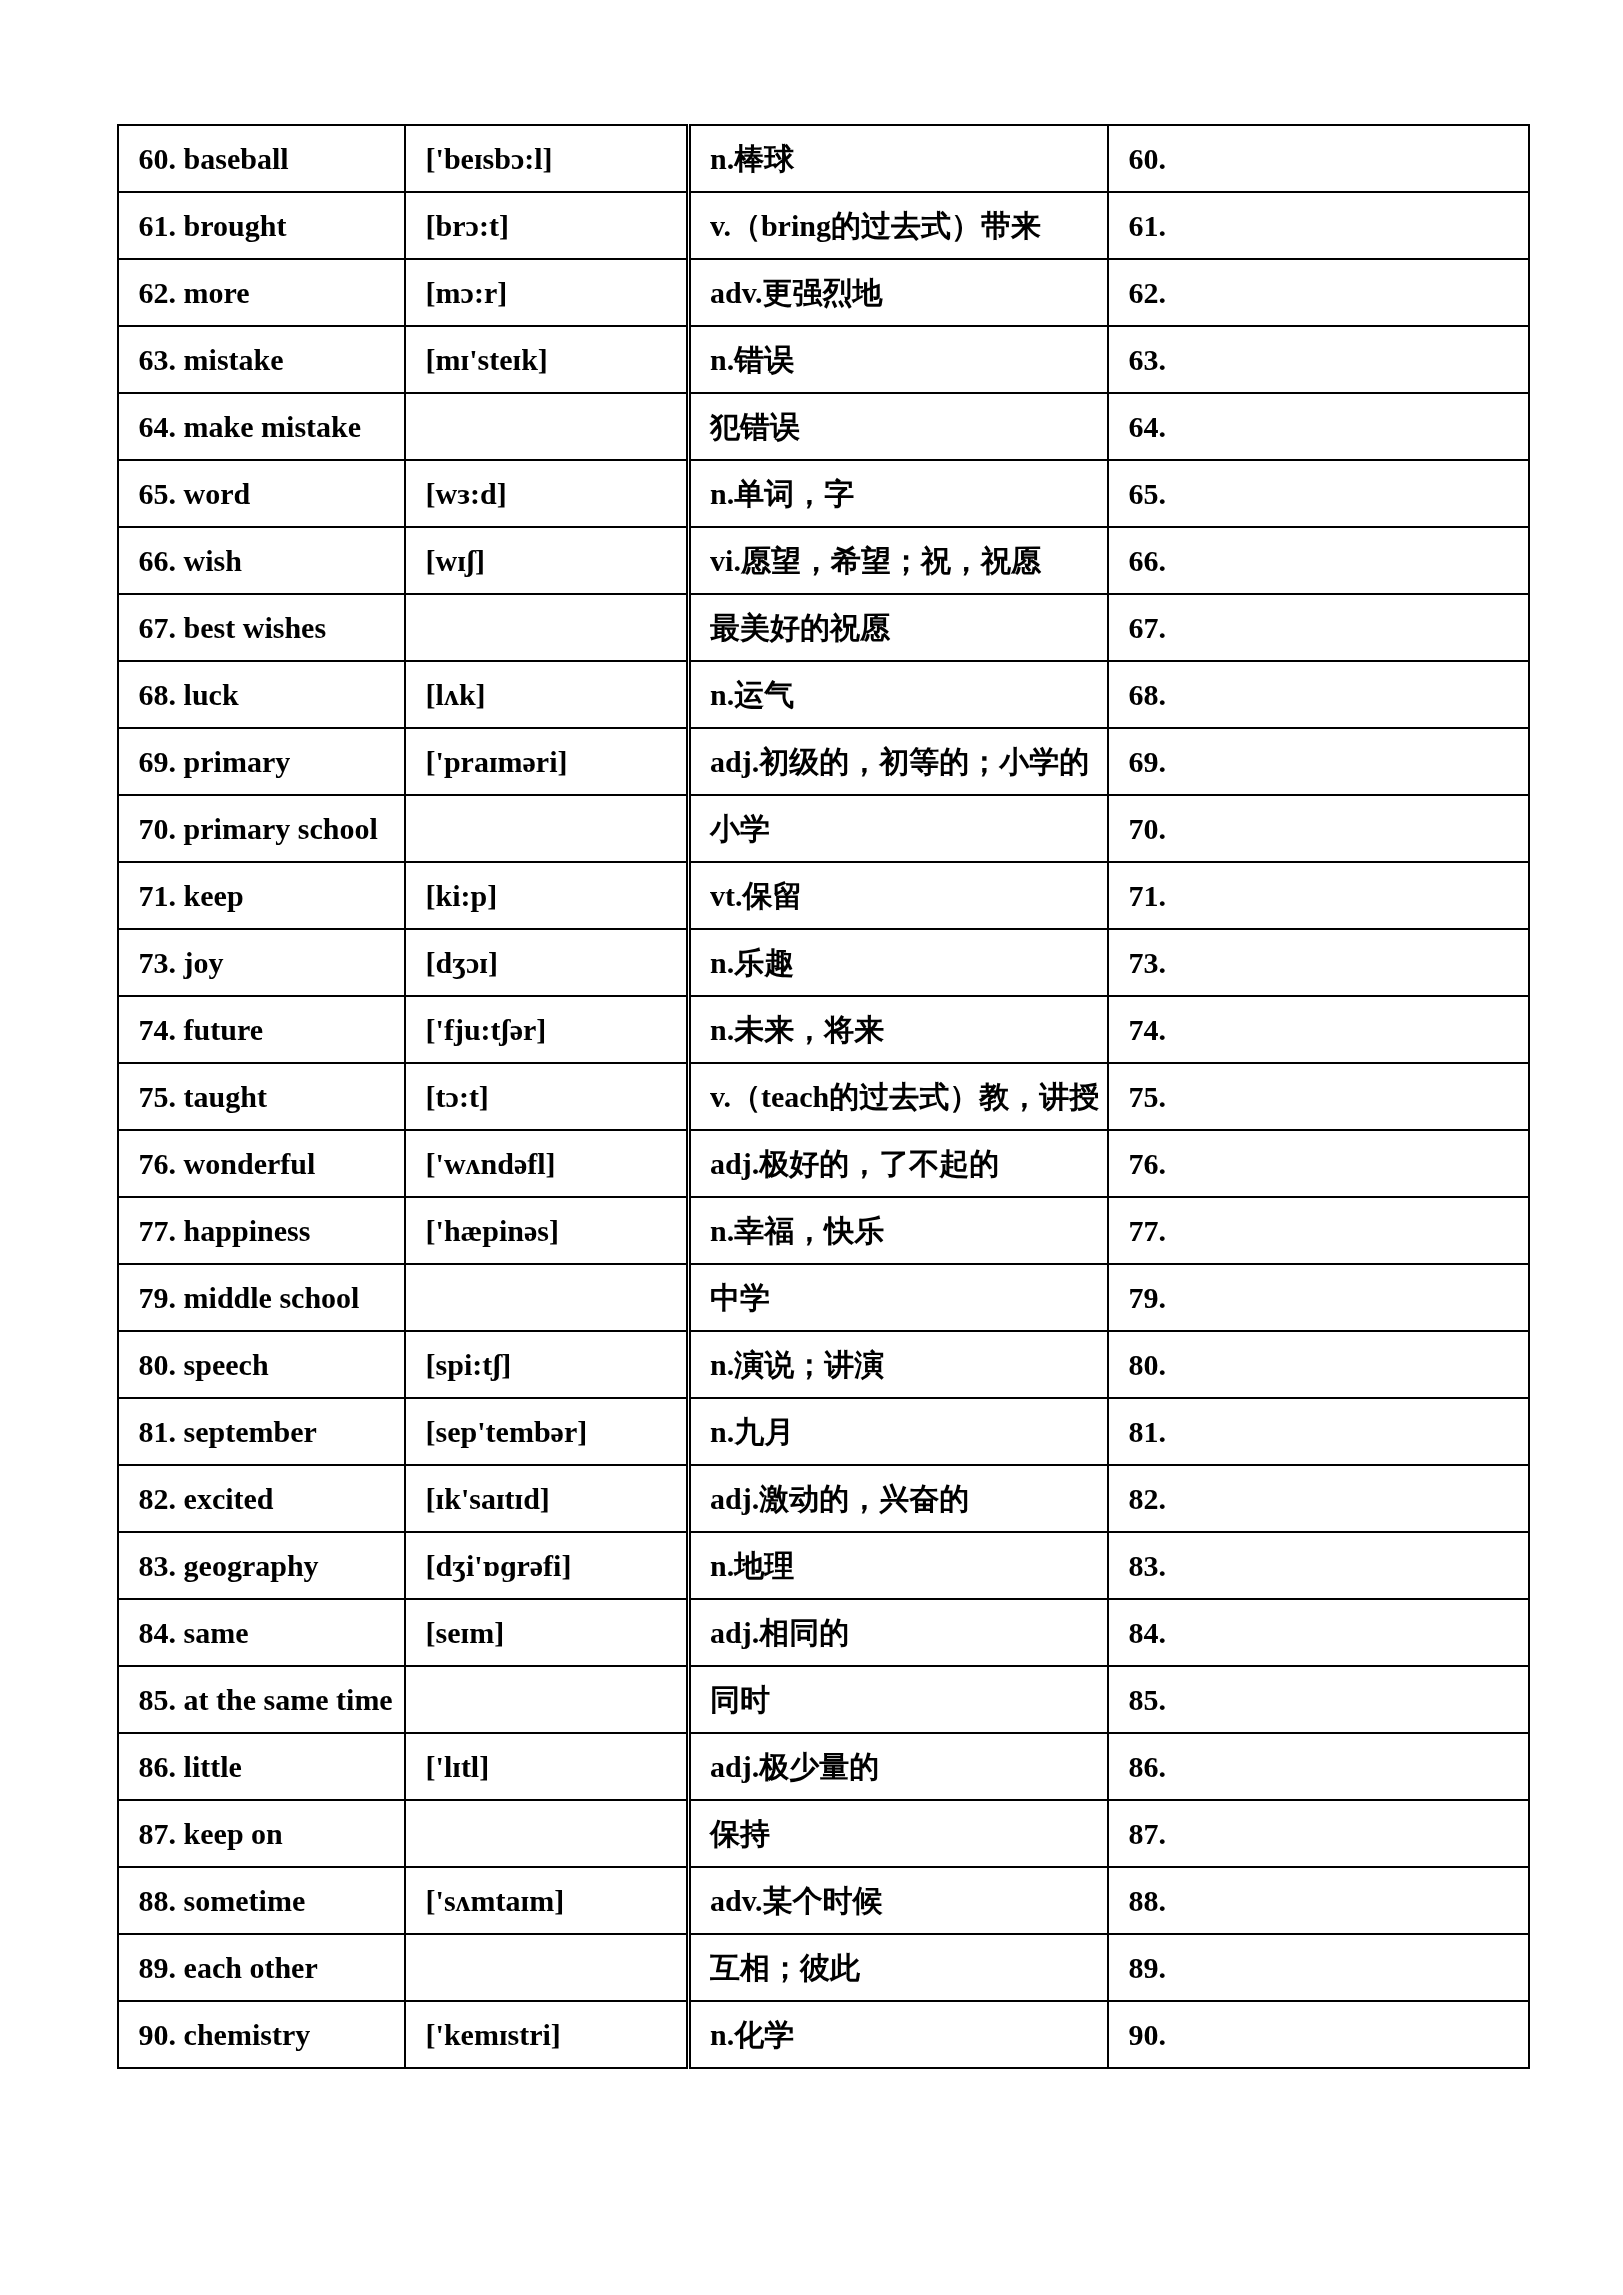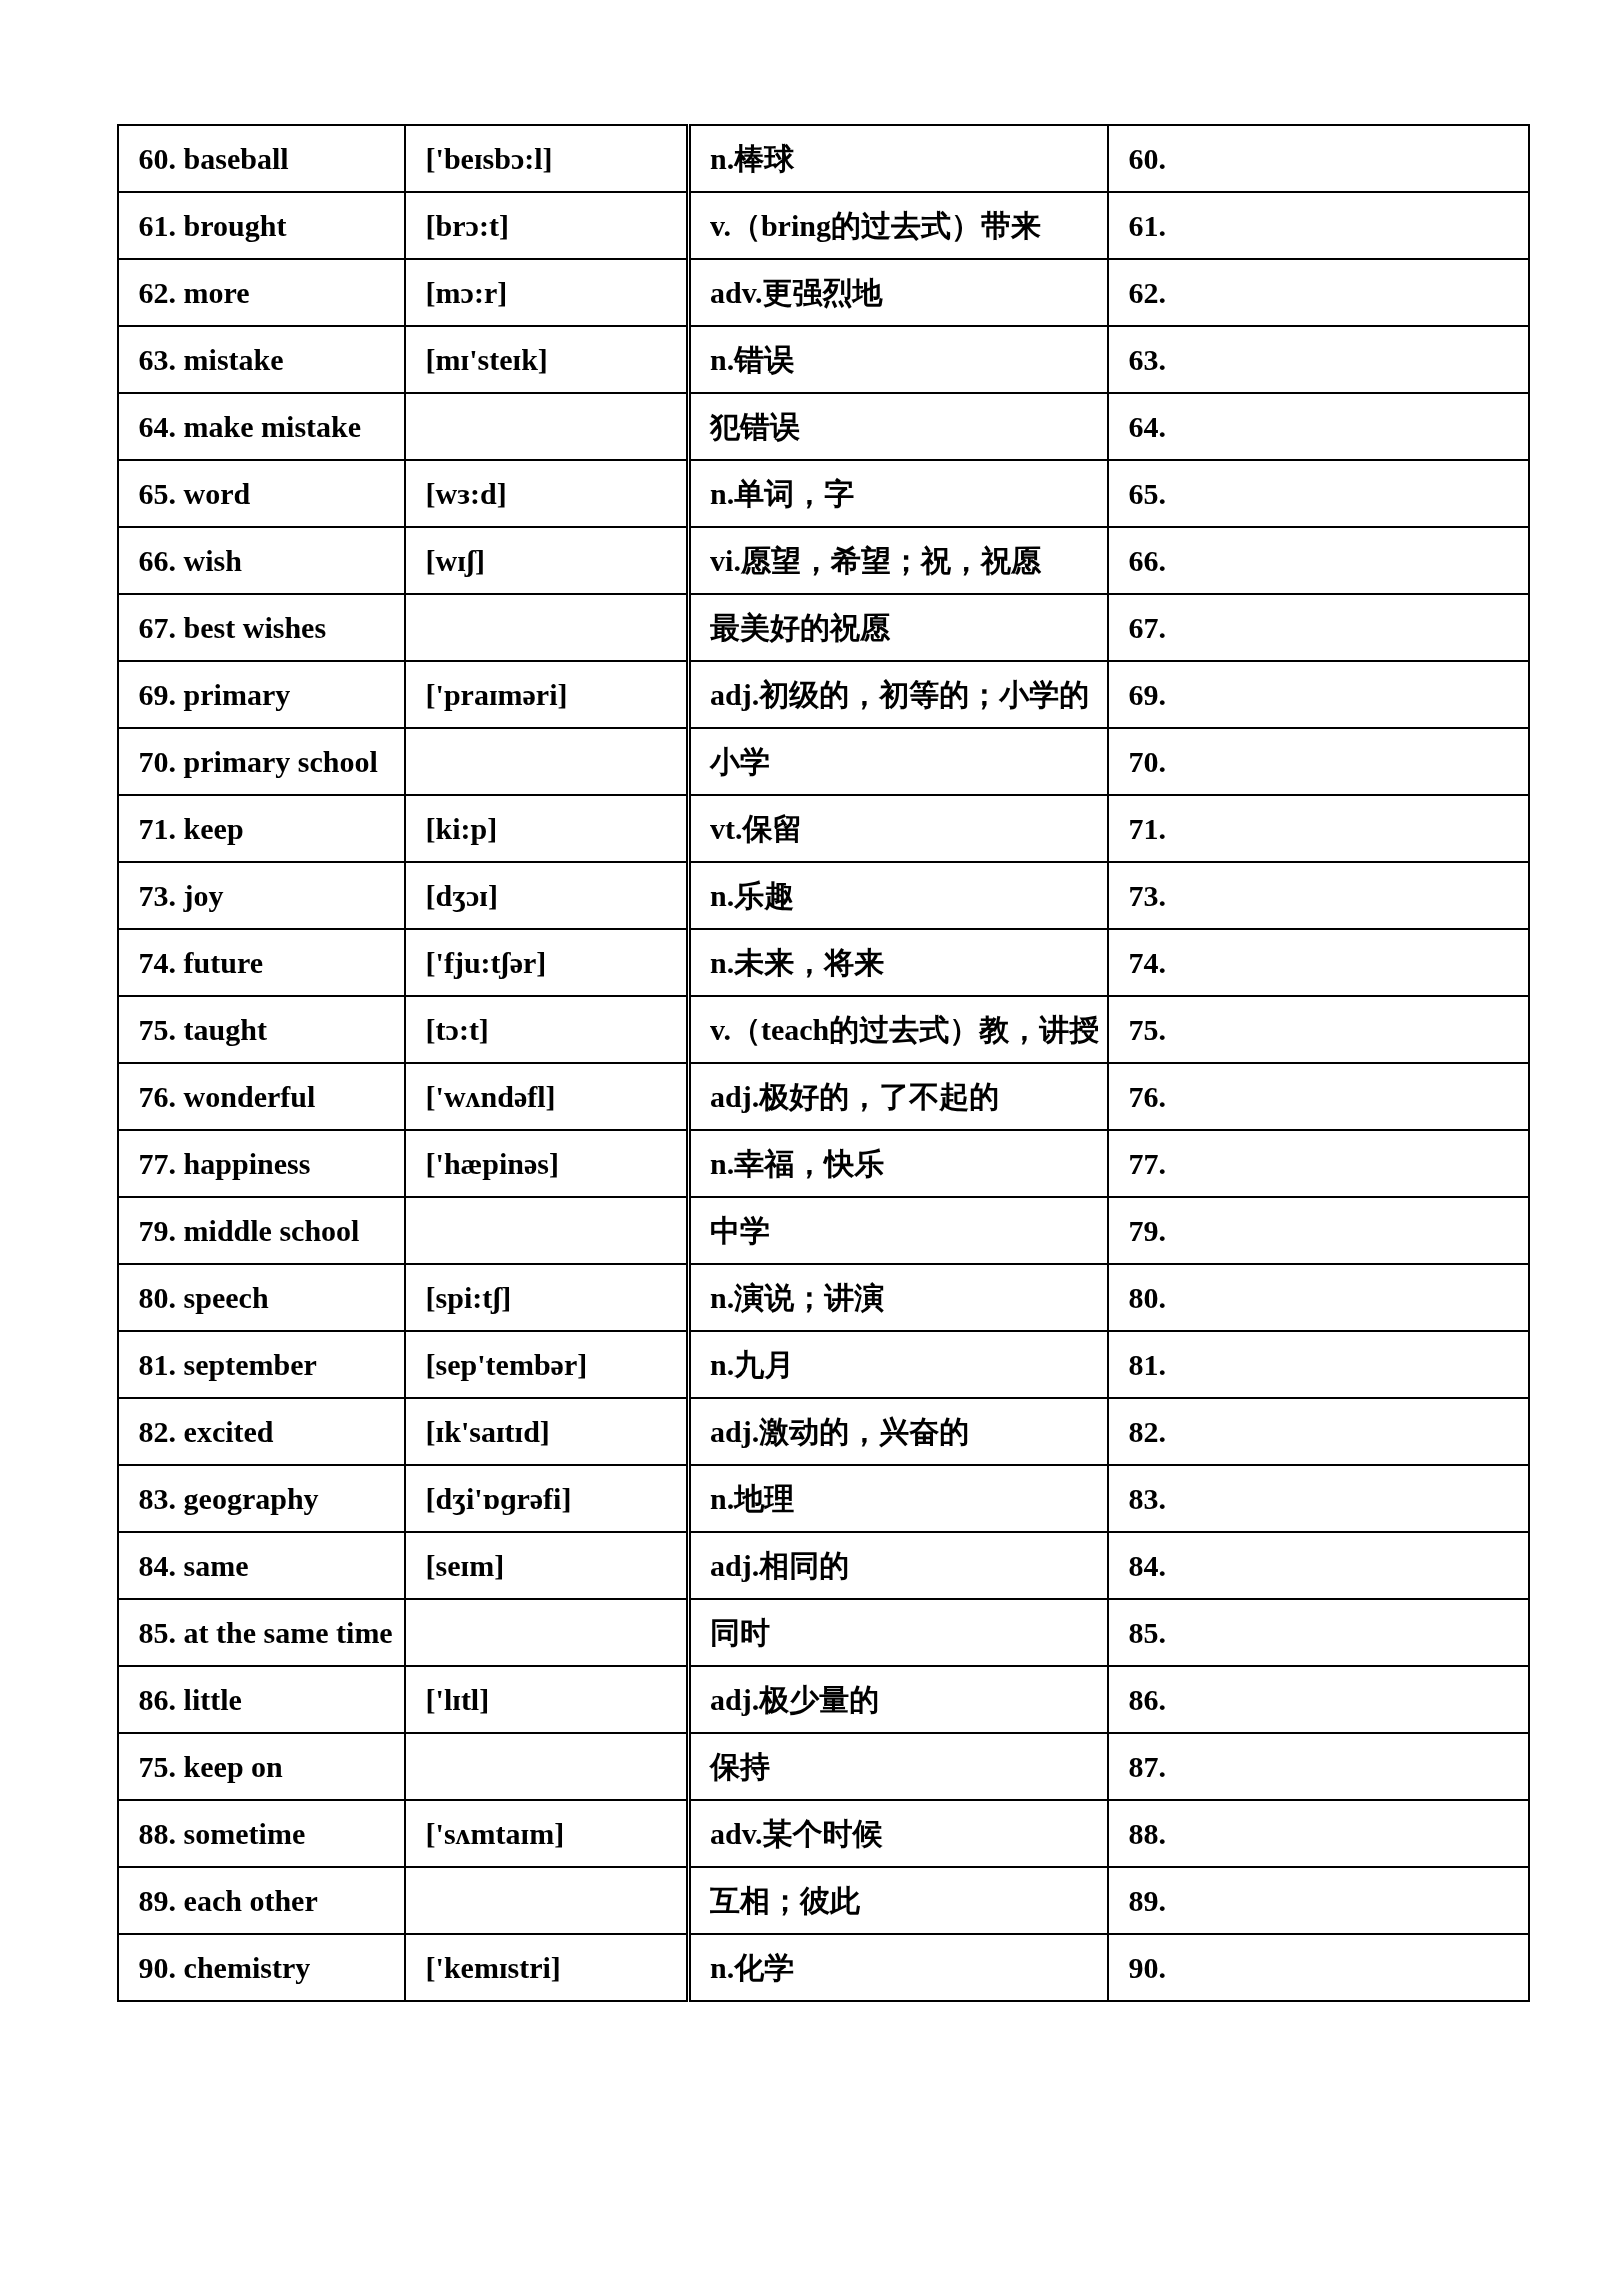--- a/index.html
+++ b/index.html
@@ -95,20 +95,26 @@
         <td class="cell-meaning">vi.愿望，希望；祝，祝愿</td>
         <td class="cell-number">66.</td>
       </tr>
       <tr>
         <td class="cell-word">67. best wishes</td>
         <td class="cell-phonetic"></td>
         <td class="cell-meaning">最美好的祝愿</td>
         <td class="cell-number">67.</td>
       </tr>
       <tr>
+        <td class="cell-word">68. luck</td>
+        <td class="cell-phonetic">[lʌk]</td>
+        <td class="cell-meaning">n.运气</td>
+        <td class="cell-number">68.</td>
+      </tr>
+      <tr>
         <td class="cell-word">69. primary</td>
         <td class="cell-phonetic">['praɪməri]</td>
         <td class="cell-meaning">adj.初级的，初等的；小学的</td>
         <td class="cell-number">69.</td>
       </tr>
       <tr>
         <td class="cell-word">70. primary school</td>
         <td class="cell-phonetic"></td>
         <td class="cell-meaning">小学</td>
         <td class="cell-number">70.</td>
@@ -191,21 +197,21 @@
         <td class="cell-meaning">同时</td>
         <td class="cell-number">85.</td>
       </tr>
       <tr>
         <td class="cell-word">86. little</td>
         <td class="cell-phonetic">['lɪtl]</td>
         <td class="cell-meaning">adj.极少量的</td>
         <td class="cell-number">86.</td>
       </tr>
       <tr>
-        <td class="cell-word">75. keep on</td>
+        <td class="cell-word">87. keep on</td>
         <td class="cell-phonetic"></td>
         <td class="cell-meaning">保持</td>
         <td class="cell-number">87.</td>
       </tr>
       <tr>
         <td class="cell-word">88. sometime</td>
         <td class="cell-phonetic">['sʌmtaɪm]</td>
         <td class="cell-meaning">adv.某个时候</td>
         <td class="cell-number">88.</td>
       </tr>

